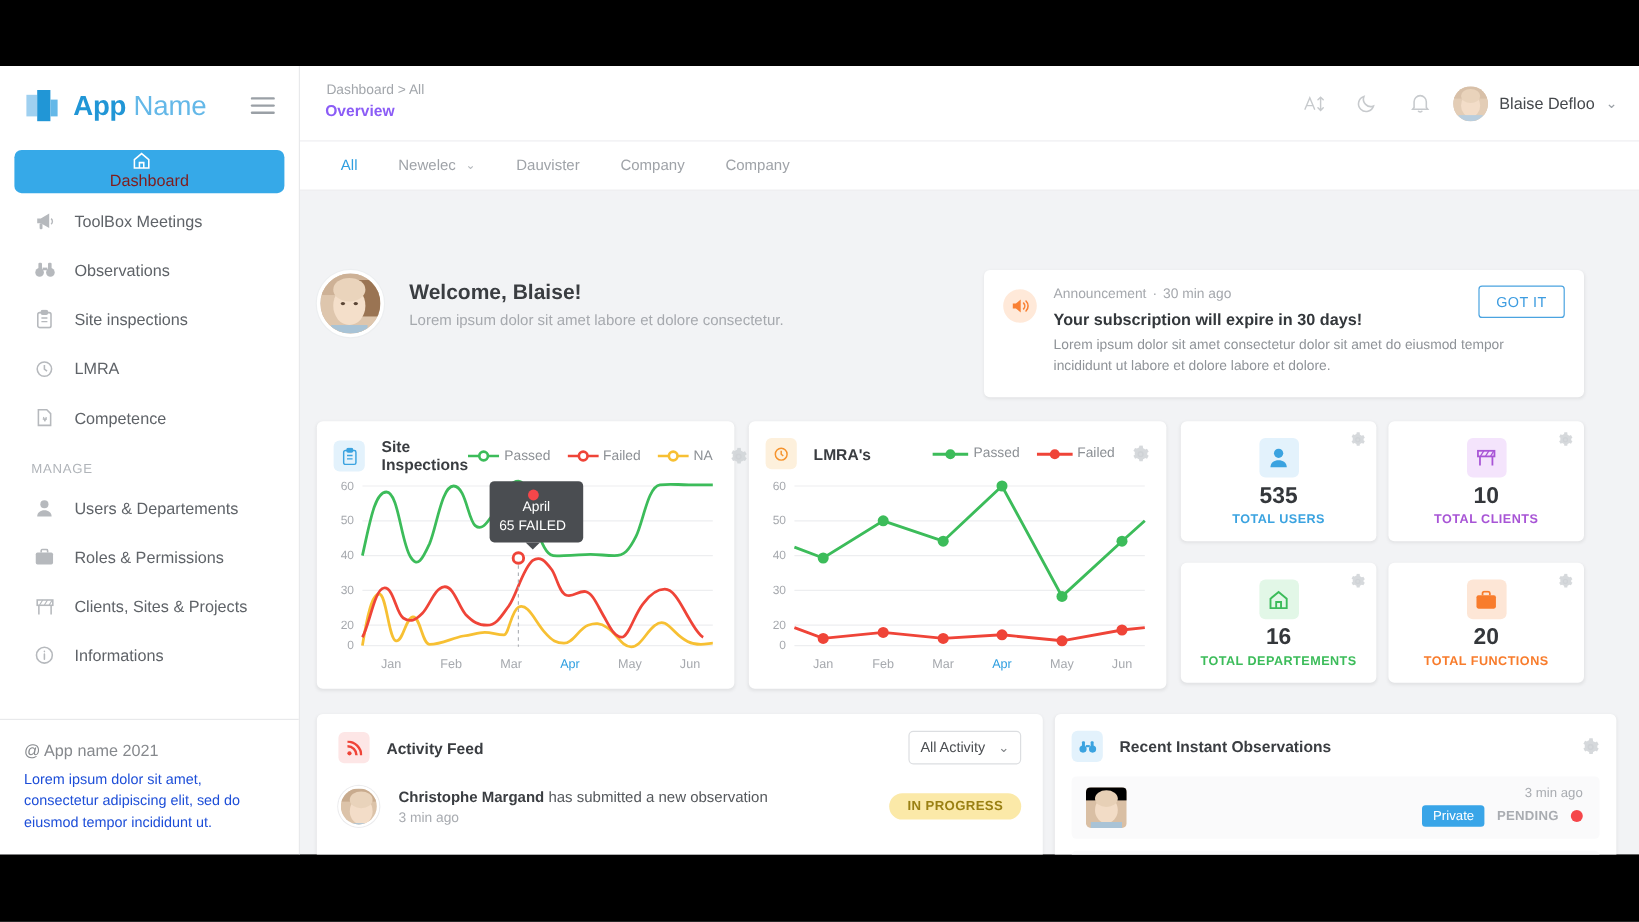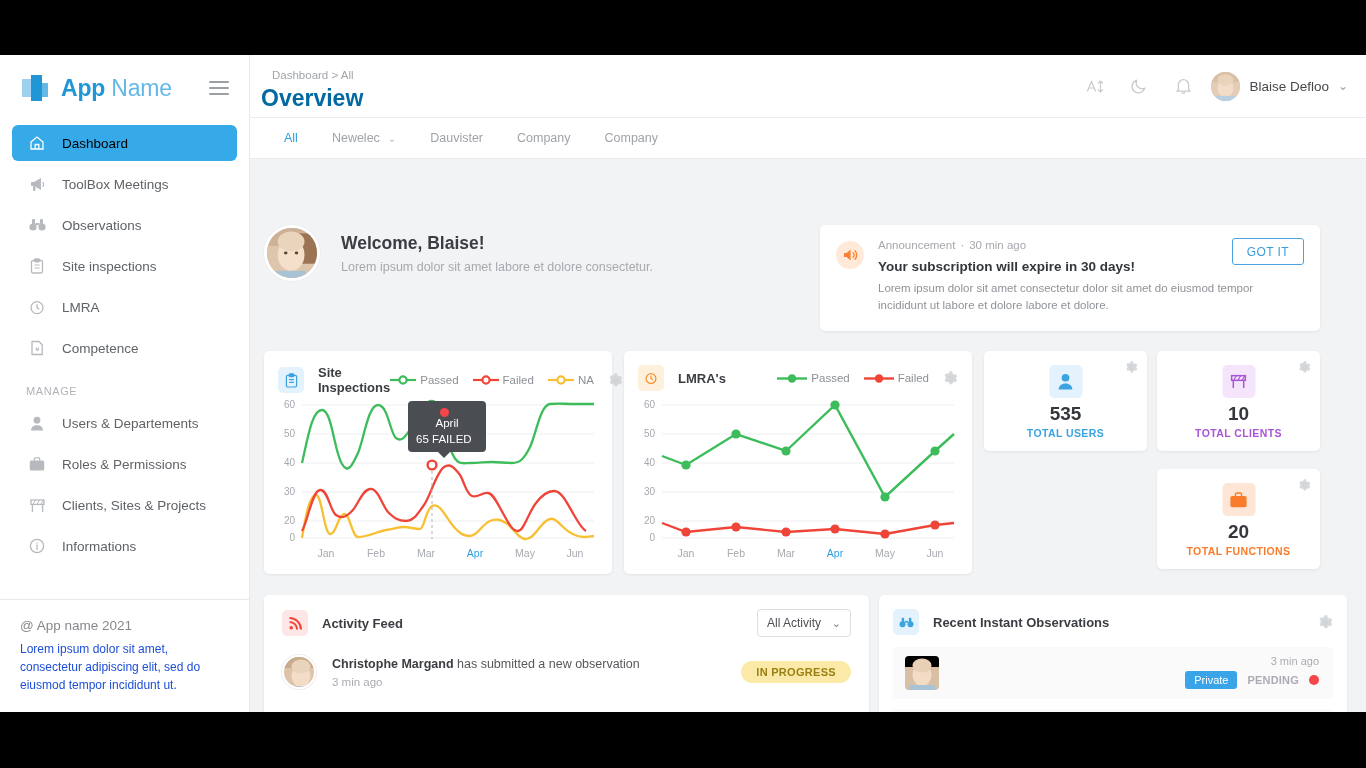--- a/index.html
+++ b/index.html
@@ -41,21 +41,21 @@
   .hamburger span { display:block; height:2px; background:#9aa0a6; margin:4px 0; border-radius:1px; }
 
   .nav { margin-top: 18px; padding: 0 12px; }
   .nav-item {
     display: flex; align-items: center;
     height: 36px; padding: 0 14px;
     border-radius: 6px; margin-bottom: 5px;
     color: #5f6368; font-size: 13.5px;
     cursor: pointer;
   }
-  .nav-item.active { background: #36a9e8; color: #000000; }
+  .nav-item.active { background: #36a9e8; color: #7f1d1d; flex-direction: column; }
   .nav-ico { width: 22px; height: 18px; margin-right: 14px; display:flex; align-items:center; justify-content:center; flex-shrink:0; }
   .nav-ico svg { display: block; }
   .nav-section {
     font-size: 11px; color: #b0b4b9; letter-spacing: 0.6px;
     padding: 14px 14px 8px 14px; font-weight: 400;
   }
   .sidebar-footer {
     position: absolute; left: 0; bottom: 0; width: 249px;
     border-top: 1px solid #e8e9eb;
     padding: 18px 20px;
@@ -64,21 +64,21 @@
   .sf-text { font-size: 12px; color: #1d4ed8; line-height: 18px; }
 
   
   .header {
     position: absolute; left: 250px; top: 0;
     width: 1116px; height: 63px;
     background: #fff;
     border-bottom: 1px solid #ebecee;
   }
   .crumb { position: absolute; left: 22px; top: 14px; font-size: 11.5px; color: #a2a6ab; }
-  .ptitle { position: absolute; left: 11px; top: 30px; font-size: 23px; font-weight: 700; color: #0369a1; }
+  .ptitle { position: absolute; left: 21px; top: 30px; font-size: 13px; font-weight: 700; color: #8b5cf6; }
   .hdr-right { position: absolute; right: 18px; top: 14px; display: flex; align-items: center; gap: 0px; }
   .hdr-ico { width: 44px; height: 34px; display:flex; align-items:center; justify-content:center; color:#c4c7cb; cursor:pointer; }
   .avatar-sm { width: 29px; height: 29px; border-radius: 50%; overflow:hidden; margin-left: 6px; margin-right: 9px; position: relative; background: #d9c7b8; }
   .user-name { font-size: 13.5px; color: #45484c; }
   .caret { margin-left: 9px; color:#9aa0a6; font-size: 12px; }
 
   .tabbar {
     position: absolute; left: 250px; top: 63px;
     width: 1116px; height: 41px;
     background: #fff; border-bottom: 1px solid #ebecee;
@@ -588,20 +588,34 @@
         <svg width="18" height="17" viewBox="0 0 17 15" fill="none" stroke="#a855d6" stroke-width="1.4">
             <rect x="2" y="2" width="13" height="4.4"></rect>
             <path d="M3.6 6.4V13.6M13.4 6.4V13.6"></path>
             <path d="M4 6.2l2.6-4.2M8 6.2l2.6-4.2M12 6.2l2.4-4" stroke-width="1"></path>
           </svg>
       </span>
       <div class="stat-num">10</div>
       <div class="stat-lbl" style="color:#a855d6;">TOTAL CLIENTS</div>
     </div>
 
+    <div class="card stat" style="left:750px; top:310px;">
+      <span class="sgear"><svg width="13" height="13" viewBox="0 0 16 16" fill="#cfd2d6">
+            <path d="M8 5.2A2.8 2.8 0 108 10.8 2.8 2.8 0 008 5.2zm0 4.2a1.4 1.4 0 110-2.8 1.4 1.4 0 010 2.8z"></path>
+            <path d="M14 8c0-.4 0-.8-.1-1.2l1.3-1-1.5-2.6-1.6.6c-.6-.5-1.2-.8-1.9-1L9.9.2H6.9L6.6 2c-.7.2-1.3.5-1.9 1l-1.6-.6L1.6 5l1.3 1c-.1.4-.1.8-.1 1.2s0 .8.1 1.2l-1.3 1 1.5 2.6 1.6-.6c.6.5 1.2.8 1.9 1l.3 1.8h3l.3-1.8c.7-.2 1.3-.5 1.9-1l1.6.6 1.5-2.6-1.3-1c.1-.4.1-.8.1-1.2z" opacity="0.85"></path>
+          </svg></span>
+      <span class="stat-ico" style="background:#e2f7e7;">
+        <svg width="18" height="18" viewBox="0 0 16 16" fill="none" stroke="#3cbc5a" stroke-width="1.4">
+            <path d="M2 7l6-5 6 5v7H2z"></path>
+            <path d="M6.2 14V9.5h3.6V14"></path>
+          </svg>
+      </span>
+      <div class="stat-num">16</div>
+      <div class="stat-lbl" style="color:#3cbc5a;">TOTAL DEPARTEMENTS</div>
+    </div>
 
     <div class="card stat" style="left:923px; top:310px;">
       <span class="sgear"><svg width="13" height="13" viewBox="0 0 16 16" fill="#cfd2d6">
             <path d="M8 5.2A2.8 2.8 0 108 10.8 2.8 2.8 0 008 5.2zm0 4.2a1.4 1.4 0 110-2.8 1.4 1.4 0 010 2.8z"></path>
             <path d="M14 8c0-.4 0-.8-.1-1.2l1.3-1-1.5-2.6-1.6.6c-.6-.5-1.2-.8-1.9-1L9.9.2H6.9L6.6 2c-.7.2-1.3.5-1.9 1l-1.6-.6L1.6 5l1.3 1c-.1.4-.1.8-.1 1.2s0 .8.1 1.2l-1.3 1 1.5 2.6 1.6-.6c.6.5 1.2.8 1.9 1l.3 1.8h3l.3-1.8c.7-.2 1.3-.5 1.9-1l1.6.6 1.5-2.6-1.3-1c.1-.4.1-.8.1-1.2z" opacity="0.85"></path>
           </svg></span>
       <span class="stat-ico" style="background:#fde6d6;">
         <svg width="18" height="16" viewBox="0 0 16 14" fill="#f87c2c">
             <rect x="0.8" y="3.4" width="14.4" height="10" rx="1.5"></rect>
             <path d="M5.3 3.4V2a1.2 1.2 0 011.2-1.2h3a1.2 1.2 0 011.2 1.2v1.4" fill="none" stroke="#f87c2c" stroke-width="1.3"></path>

